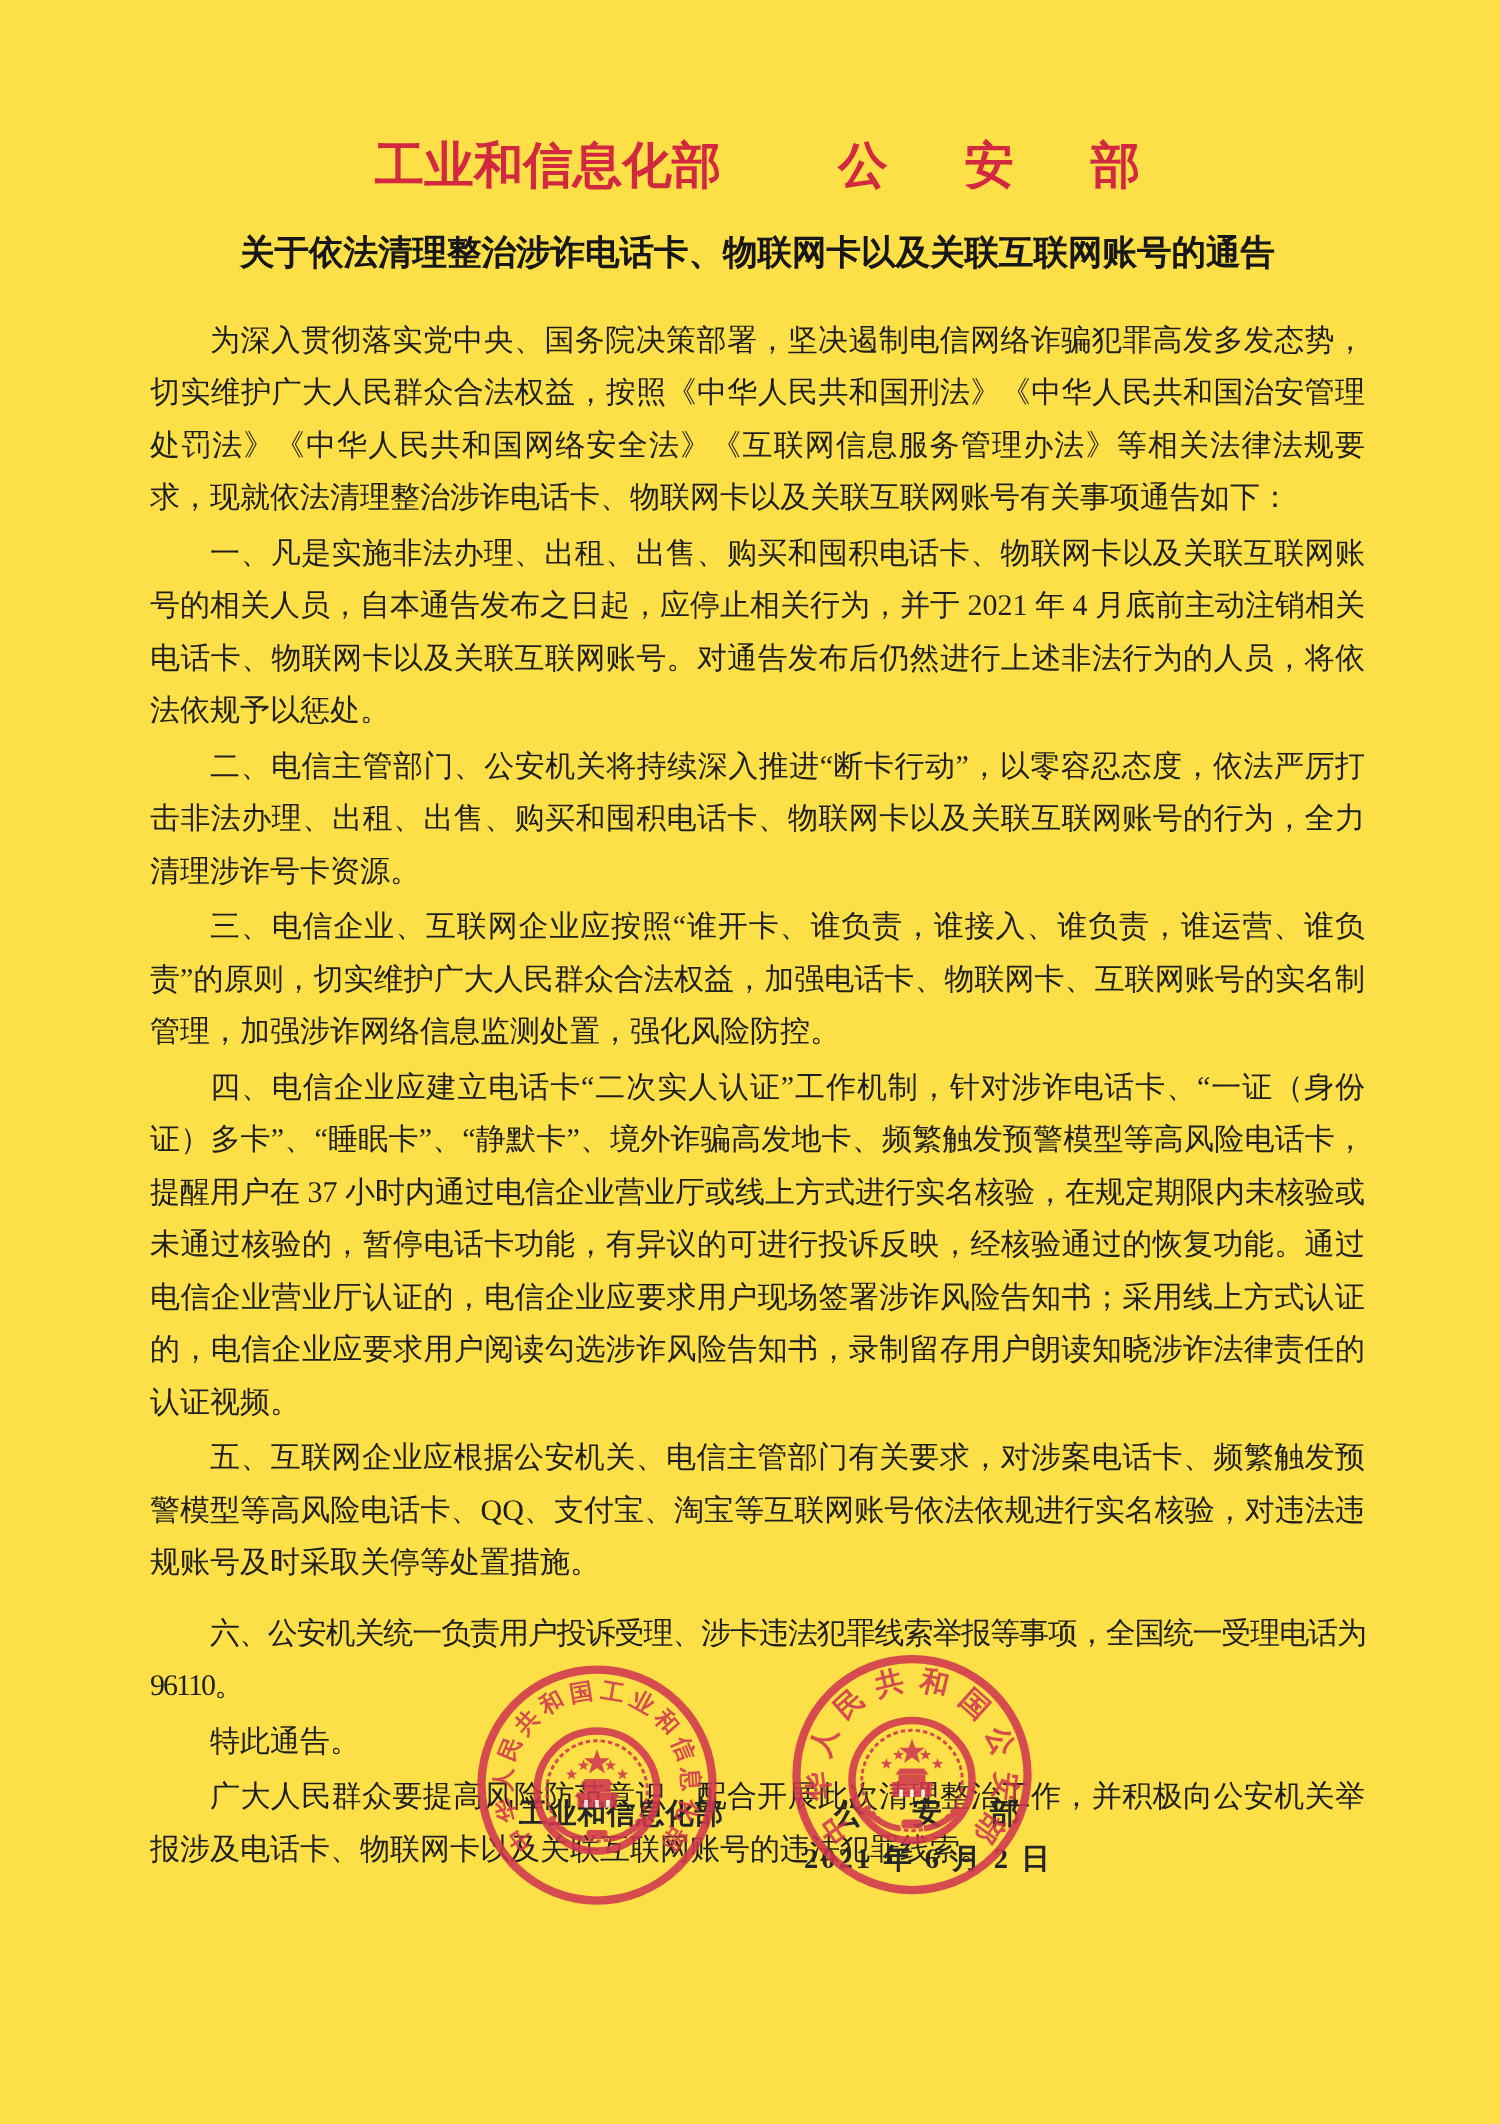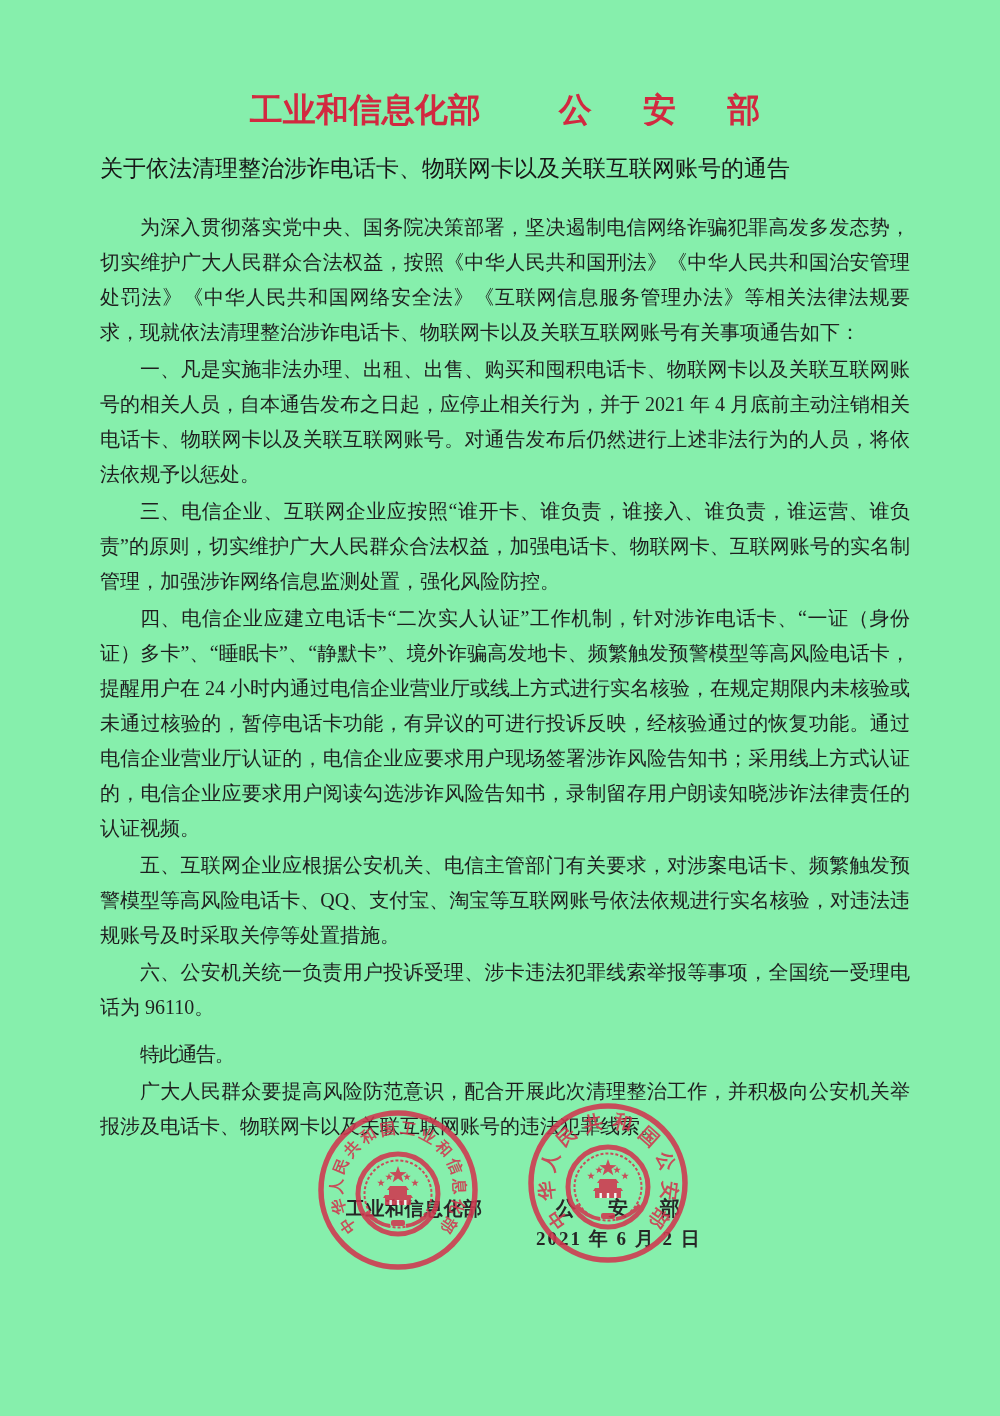--- a/index.html
+++ b/index.html
@@ -1,21 +1,21 @@
 <!DOCTYPE html>
 <html><head>
 <meta charset="utf-8">
 <style>
   html, body { margin: 0; padding: 0; background: #ffffff; }
   .page {
     position: relative;
     width: 1000px;
     height: 1416px;
     margin: 0 auto;
-    background: #86efac;
+    background: #fde047;
     font-family: "Liberation Serif", "DejaVu Serif", serif;
     color: #1f1f1f;
     overflow: hidden;
   }
   .content {
     padding: 88px 90px 0 100px;
   }
   .header-red {
     display: flex;
     justify-content: center;
@@ -25,23 +25,23 @@
     font-weight: bold;
     color: #d22940;
     margin-bottom: 20px;
     white-space: nowrap;
   }
   .header-red .ministry-right {
     letter-spacing: 1.55em;
     margin-right: -1.55em;
   }
   .doc-title {
-    text-align: left;
+    text-align: center;
     font-size: 23px;
-    font-weight: normal;
+    font-weight: bold;
     color: #171717;
     margin-bottom: 26px;
     white-space: nowrap;
   }
   .body-text p {
     font-size: 20px;
     line-height: 35px;
     margin: 0 0 2px 0;
     text-indent: 2em;
     text-align: justify;
@@ -91,22 +91,23 @@
     <div class="header-red">
       <span class="ministry-left">工业和信息化部</span>
       <span class="ministry-right">公安部</span>
     </div>
 
     <div class="doc-title">关于依法清理整治涉诈电话卡、物联网卡以及关联互联网账号的通告</div>
 
     <div class="body-text" id="body-paragraphs">
         <p>为深入贯彻落实党中央、国务院决策部署，坚决遏制电信网络诈骗犯罪高发多发态势，切实维护广大人民群众合法权益，按照《中华人民共和国刑法》《中华人民共和国治安管理处罚法》《中华人民共和国网络安全法》《互联网信息服务管理办法》等相关法律法规要求，现就依法清理整治涉诈电话卡、物联网卡以及关联互联网账号有关事项通告如下：</p>
         <p>一、凡是实施非法办理、出租、出售、购买和囤积电话卡、物联网卡以及关联互联网账号的相关人员，自本通告发布之日起，应停止相关行为，并于 2021 年 4 月底前主动注销相关电话卡、物联网卡以及关联互联网账号。对通告发布后仍然进行上述非法行为的人员，将依法依规予以惩处。</p>
+        <p>二、电信主管部门、公安机关将持续深入推进“断卡行动”，以零容忍态度，依法严厉打击非法办理、出租、出售、购买和囤积电话卡、物联网卡以及关联互联网账号的行为，全力清理涉诈号卡资源。</p>
         <p>三、电信企业、互联网企业应按照“谁开卡、谁负责，谁接入、谁负责，谁运营、谁负责”的原则，切实维护广大人民群众合法权益，加强电话卡、物联网卡、互联网账号的实名制管理，加强涉诈网络信息监测处置，强化风险防控。</p>
-        <p>四、电信企业应建立电话卡“二次实人认证”工作机制，针对涉诈电话卡、“一证（身份证）多卡”、“睡眠卡”、“静默卡”、境外诈骗高发地卡、频繁触发预警模型等高风险电话卡，提醒用户在 24 小时内通过电信企业营业厅或线上方式进行实名核验，在规定期限内未核验或未通过核验的，暂停电话卡功能，有异议的可进行投诉反映，经核验通过的恢复功能。通过电信企业营业厅认证的，电信企业应要求用户现场签署涉诈风险告知书；采用线上方式认证的，电信企业应要求用户阅读勾选涉诈风险告知书，录制留存用户朗读知晓涉诈法律责任的认证视频。</p>
+        <p>四、电信企业应建立电话卡“二次实人认证”工作机制，针对涉诈电话卡、“一证（身份证）多卡”、“睡眠卡”、“静默卡”、境外诈骗高发地卡、频繁触发预警模型等高风险电话卡，提醒用户在 37 小时内通过电信企业营业厅或线上方式进行实名核验，在规定期限内未核验或未通过核验的，暂停电话卡功能，有异议的可进行投诉反映，经核验通过的恢复功能。通过电信企业营业厅认证的，电信企业应要求用户现场签署涉诈风险告知书；采用线上方式认证的，电信企业应要求用户阅读勾选涉诈风险告知书，录制留存用户朗读知晓涉诈法律责任的认证视频。</p>
         <p>五、互联网企业应根据公安机关、电信主管部门有关要求，对涉案电话卡、频繁触发预警模型等高风险电话卡、QQ、支付宝、淘宝等互联网账号依法依规进行实名核验，对违法违规账号及时采取关停等处置措施。</p>
         <p>六、公安机关统一负责用户投诉受理、涉卡违法犯罪线索举报等事项，全国统一受理电话为 96110。</p>
         <p>特此通告。</p>
         <p>广大人民群众要提高风险防范意识，配合开展此次清理整治工作，并积极向公安机关举报涉及电话卡、物联网卡以及关联互联网账号的违法犯罪线索。</p>
       </div>
   </div>
 
   <div class="seal-overlay overlay-left">工业和信息化部</div>
   <div class="seal-overlay overlay-right">公安部</div>
   <div class="seal-overlay overlay-date">2021 年 6 月 2 日</div>

